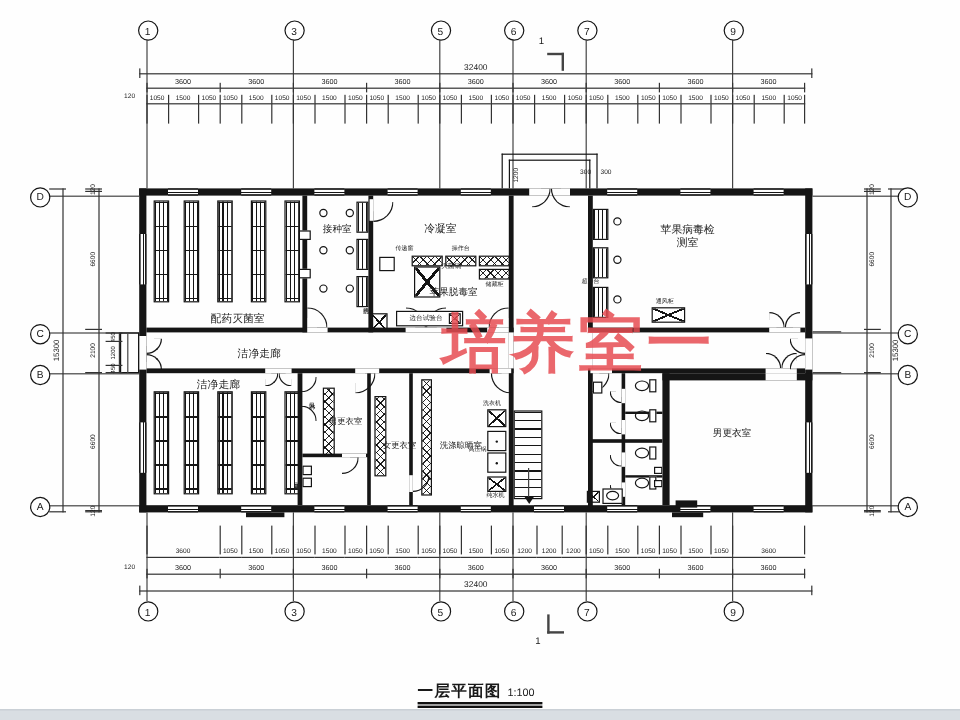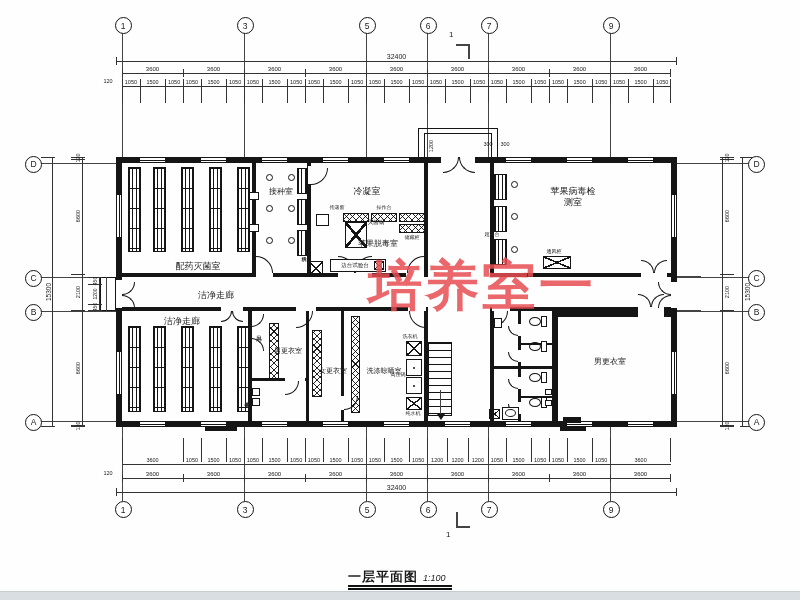--- a/index.html
+++ b/index.html
@@ -49,21 +49,21 @@
   .dimcol .seg{position:relative;width:100%;}
   .dimcol.r .seg{border-right:1px solid #333;}
   .dimcol.l .seg{border-left:1px solid #333;}
   .dimcol .seg::before{content:'';position:absolute;top:0;height:1px;left:-3px;right:-3px;background:#333;}
   .dimcol .seg:last-child::after{content:'';position:absolute;bottom:0;height:1px;left:-3px;right:-3px;background:#333;}
   .dimcol .dlbl{position:absolute;top:50%;left:50%;transform:translate(-50%,-50%) rotate(-90deg);white-space:nowrap;}
   #watermark{position:absolute;left:368px;top:250px;font-size:54px;font-weight:bold;
        letter-spacing:3px;color:rgba(230,76,82,.85);z-index:9;}
   #titleblock{position:absolute;left:348px;top:567px;z-index:4;}
   #titleblock .t1{font-size:13px;font-weight:bold;letter-spacing:1px;}
-  #titleblock .t2{font-size:9px;margin-left:5px;font-style:italic;}
+  #titleblock .t2{font-size:9px;margin-left:5px;}
   #titleblock .ul1{position:absolute;left:0;top:18px;width:104px;height:2px;background:#111;}
   #titleblock .ul2{position:absolute;left:0;top:21px;width:104px;height:2px;background:#111;}
   #bottomstrip{position:absolute;left:0;bottom:0;width:800px;height:8px;background:#d9dee3;border-top:1px solid #c5cbd1;}
   .secflag{position:absolute;z-index:3;}
 </style>
 <style>
  .dimrow.tkd .seg::before, .dimrow.tkd .seg:last-child::after{top:2px;height:24px;}
  .dimrow.tku .seg::before, .dimrow.tku .seg:last-child::after{bottom:2px;height:24px;top:auto;}
  .dimrow.tks .seg::before, .dimrow.tks .seg:last-child::after{top:5px;height:8px;}
 </style></head>

